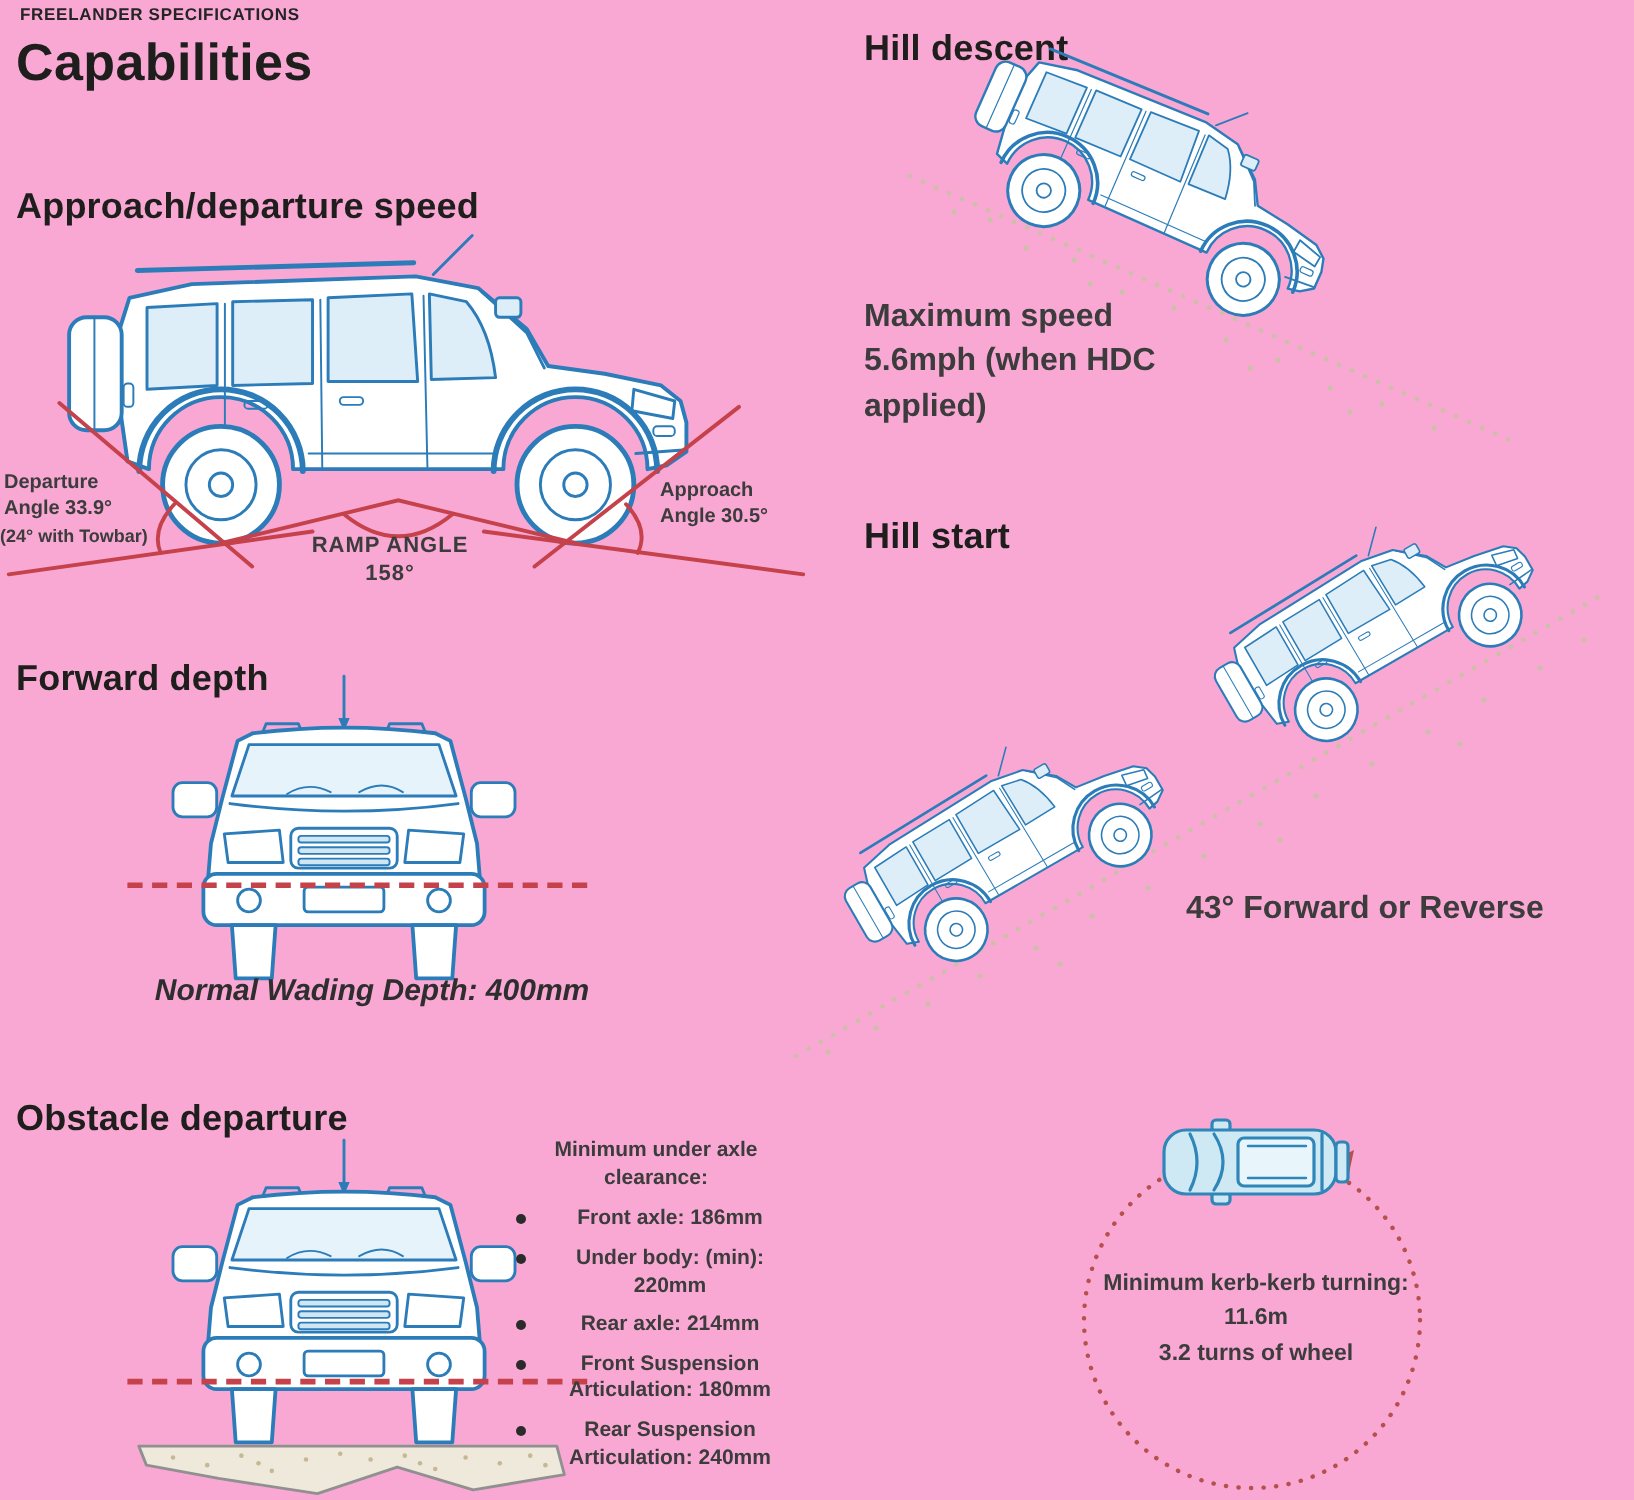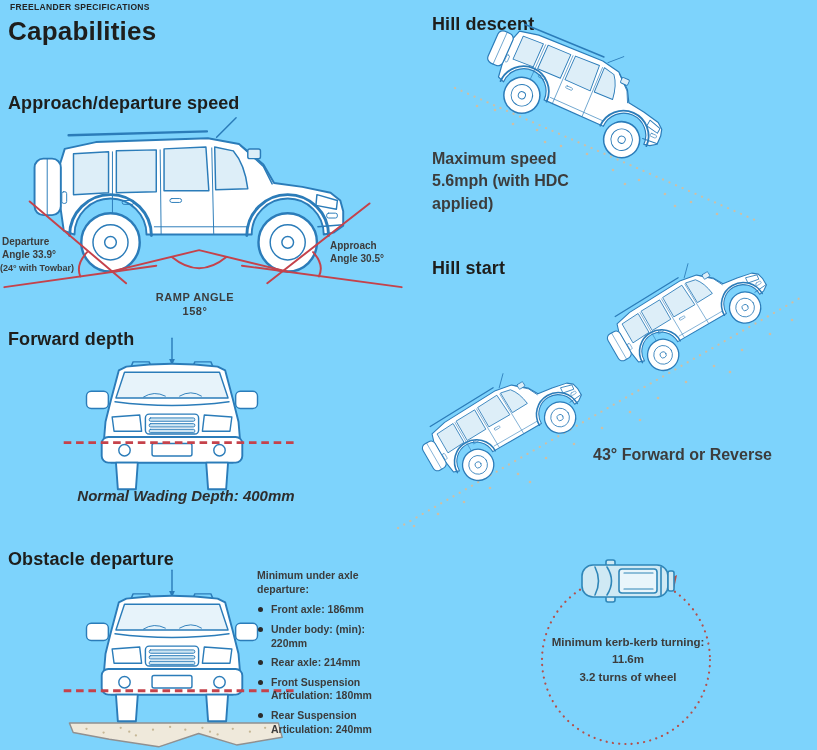--- a/index.html
+++ b/index.html
@@ -1,24 +1,24 @@
 <!DOCTYPE html>
 <html><head>
 <meta charset="utf-8">
 <style>
   html,body{margin:0;padding:0;background:#ffffff;}
-  .page{position:relative;width:817px;height:750px;background:#7dd3fc;overflow:hidden;
+  .page{position:relative;width:817px;height:750px;background:#f9a8d4;overflow:hidden;
         font-family:"Liberation Sans","DejaVu Sans",sans-serif;}
   .abs{position:absolute;}
   .h-brand{font-size:8.5px;font-weight:700;letter-spacing:.35px;color:#242424;}
   .h-title{font-size:26px;font-weight:700;color:#1e1e1c;letter-spacing:.2px;}
   .h-sec{font-size:18px;font-weight:700;color:#1e1e1c;letter-spacing:.1px;}
   .lbl{font-size:10px;line-height:1.25;font-weight:700;color:#3c3c3c;}
   .lbl-sm{font-size:9px;font-weight:700;color:#3c3c3c;}
-  .ramp-lbl{font-size:11px;font-weight:700;letter-spacing:.5px;color:#3c3c3c;text-align:center;line-height:1.3;margin-top:24px;}
+  .ramp-lbl{font-size:11px;font-weight:700;letter-spacing:.5px;color:#3c3c3c;text-align:center;line-height:1.3;}
   .cap-lg{font-size:15px;font-weight:700;color:#2e2e2e;text-align:center;font-style:italic;}
   .cap{font-size:16px;font-weight:700;color:#3c3c3c;line-height:1.4;}
   .list-title{font-size:10.5px;font-weight:700;color:#3c3c3c;line-height:1.3;margin-bottom:7px;}
   .list{list-style:none;margin:0;padding:0;font-size:10.5px;font-weight:700;color:#3c3c3c;line-height:1.3;}
   .list li{position:relative;padding-left:14px;margin-bottom:6px;}
   .list li::before{content:"";position:absolute;left:1px;top:4px;width:5px;height:5px;border-radius:50%;background:#2b2b2b;}
   .turn-cap{font-size:11.5px;font-weight:700;color:#3c3c3c;text-align:center;line-height:1.5;}
   svg{overflow:visible;display:block;}
 </style>
 </head>
@@ -155,24 +155,24 @@
         <circle cx="182" cy="170" r="1.2"></circle>
         <circle cx="198" cy="166" r="1.2"></circle>
       <circle cx="206" cy="171" r="1.2"></circle>
         <circle cx="55" cy="170" r="1.2"></circle>
         <circle cx="140" cy="170" r="1.2"></circle>
     </g>
     <use href="#car-front"></use>
     <path d="M -14,127 L 228,127" stroke="#c5424b" stroke-width="3" stroke-dasharray="8 5" fill="none"></path>
   </svg>
 
-  <div class="abs" style="left:257px;top:569px;width:142px;">
+  <div class="abs" style="left:257px;top:569px;width:142px;text-align:center;">
     <div class="list-title">
       <div>Minimum under axle</div>
-      <div>departure:</div>
+      <div>clearance:</div>
     </div>
     <ul class="list">
       <li>Front axle: 186mm</li>
       <li>Under body: (min): 220mm</li>
       <li>Rear axle: 214mm</li>
       <li>Front Suspension Articulation: 180mm</li>
       <li>Rear Suspension Articulation: 240mm</li>
     </ul>
   </div>
 
@@ -196,21 +196,21 @@
       <circle cx="200" cy="160" r="1.3"></circle>
         <circle cx="250" cy="182" r="1.3"></circle>
     </g>
     <g transform="translate(73,-30) rotate(24) scale(0.6)">
       <use href="#car-side"></use>
     </g>
   </svg>
 
   <div class="abs cap" style="left:432px;top:148px;">
     <div>Maximum speed</div>
-    <div>5.6mph (with HDC</div>
+    <div>5.6mph (when HDC</div>
     <div>applied)</div>
   </div>
 
   <div class="abs h-sec" style="left:432px;top:258px;">Hill start</div>
 
   <svg class="abs" style="left:390px;top:260px;" width="420" height="280" viewBox="0 0 420 280">
     <path d="M 8,268 L 410,38" stroke="#cdbfa6" stroke-width="2.2" stroke-dasharray="0.1 7" stroke-linecap="round" fill="none"></path>
     <g fill="#cdbfa6" stroke="none">
       <circle cx="24" cy="266" r="1.3"></circle>
         <circle cx="48" cy="254" r="1.3"></circle>

